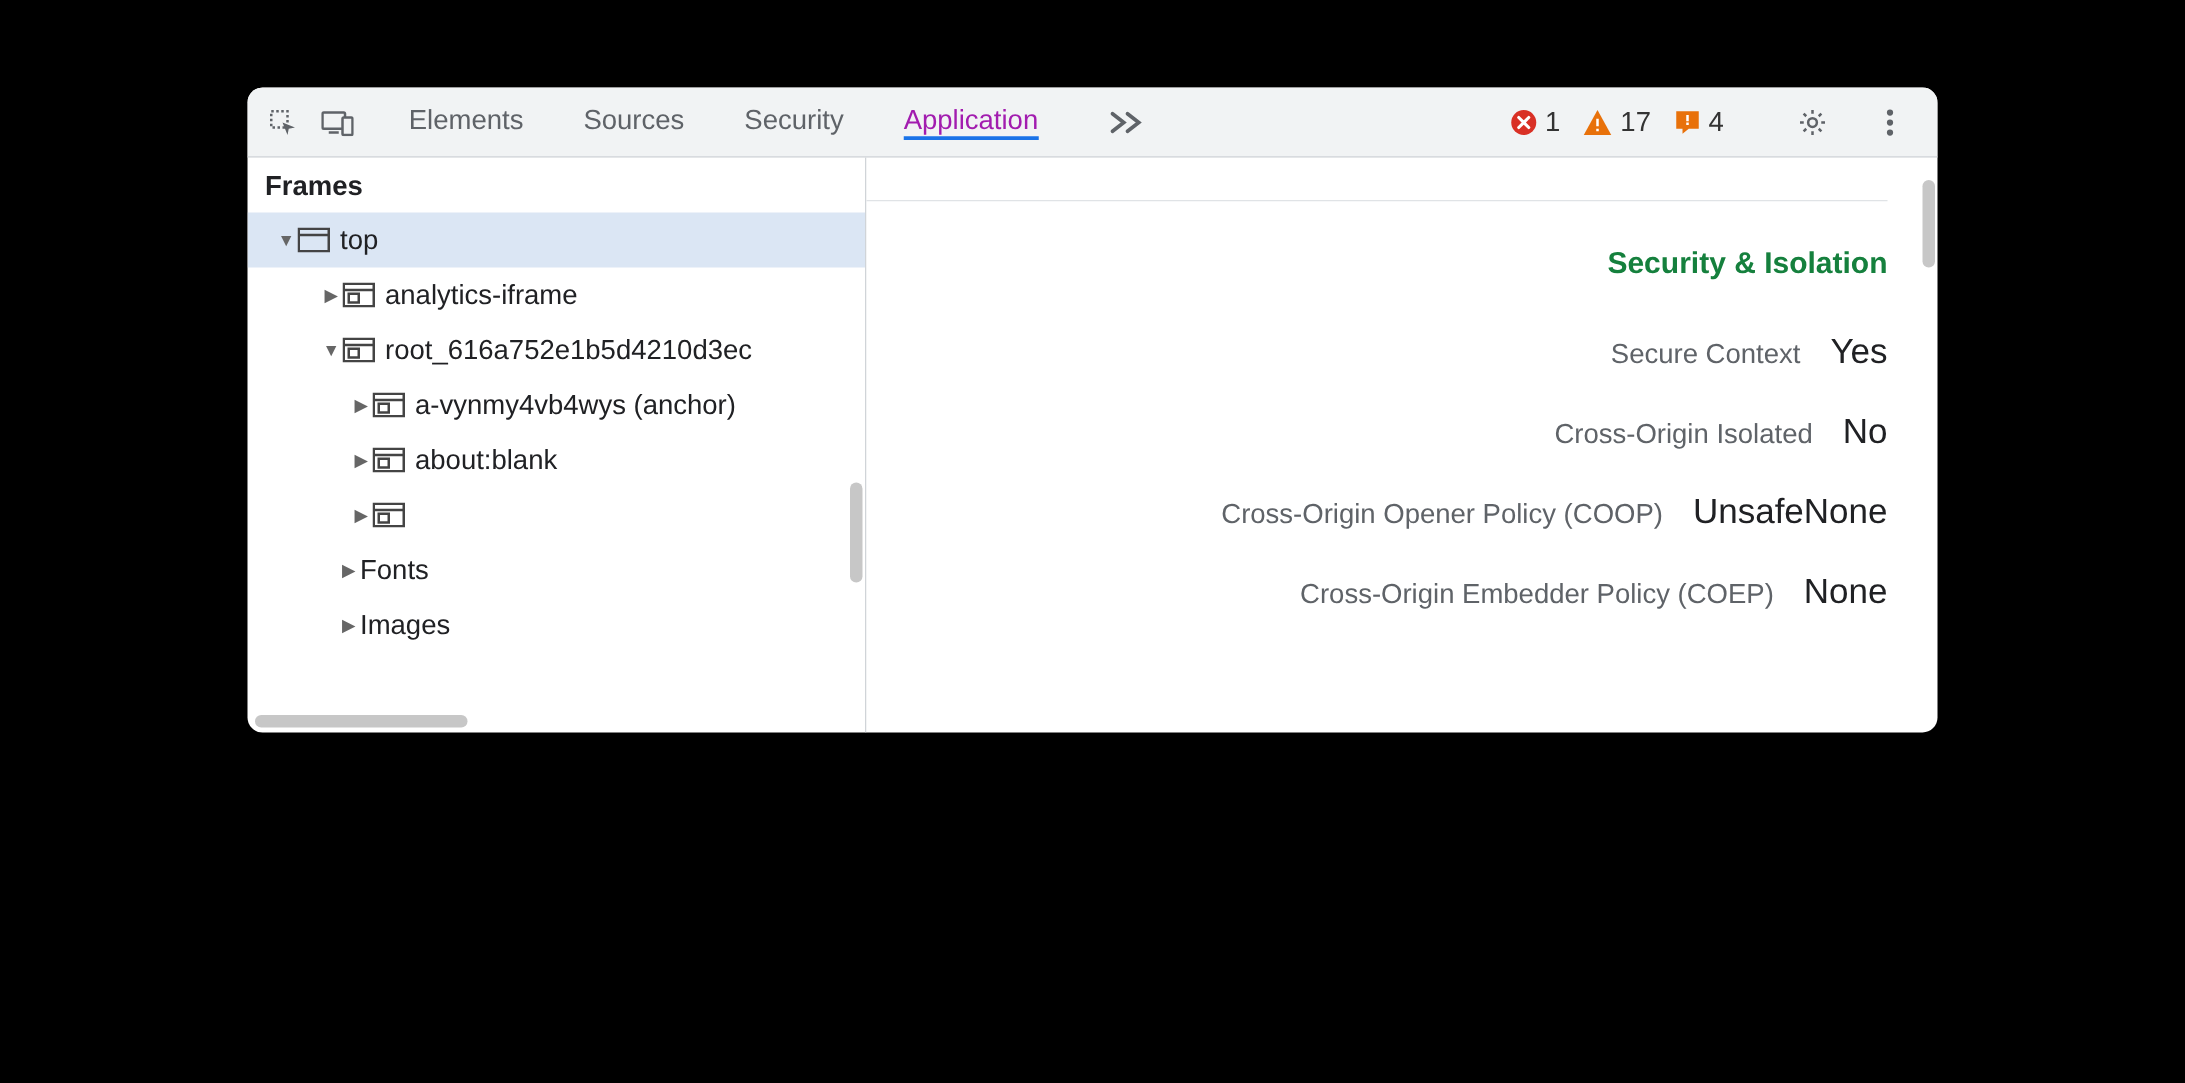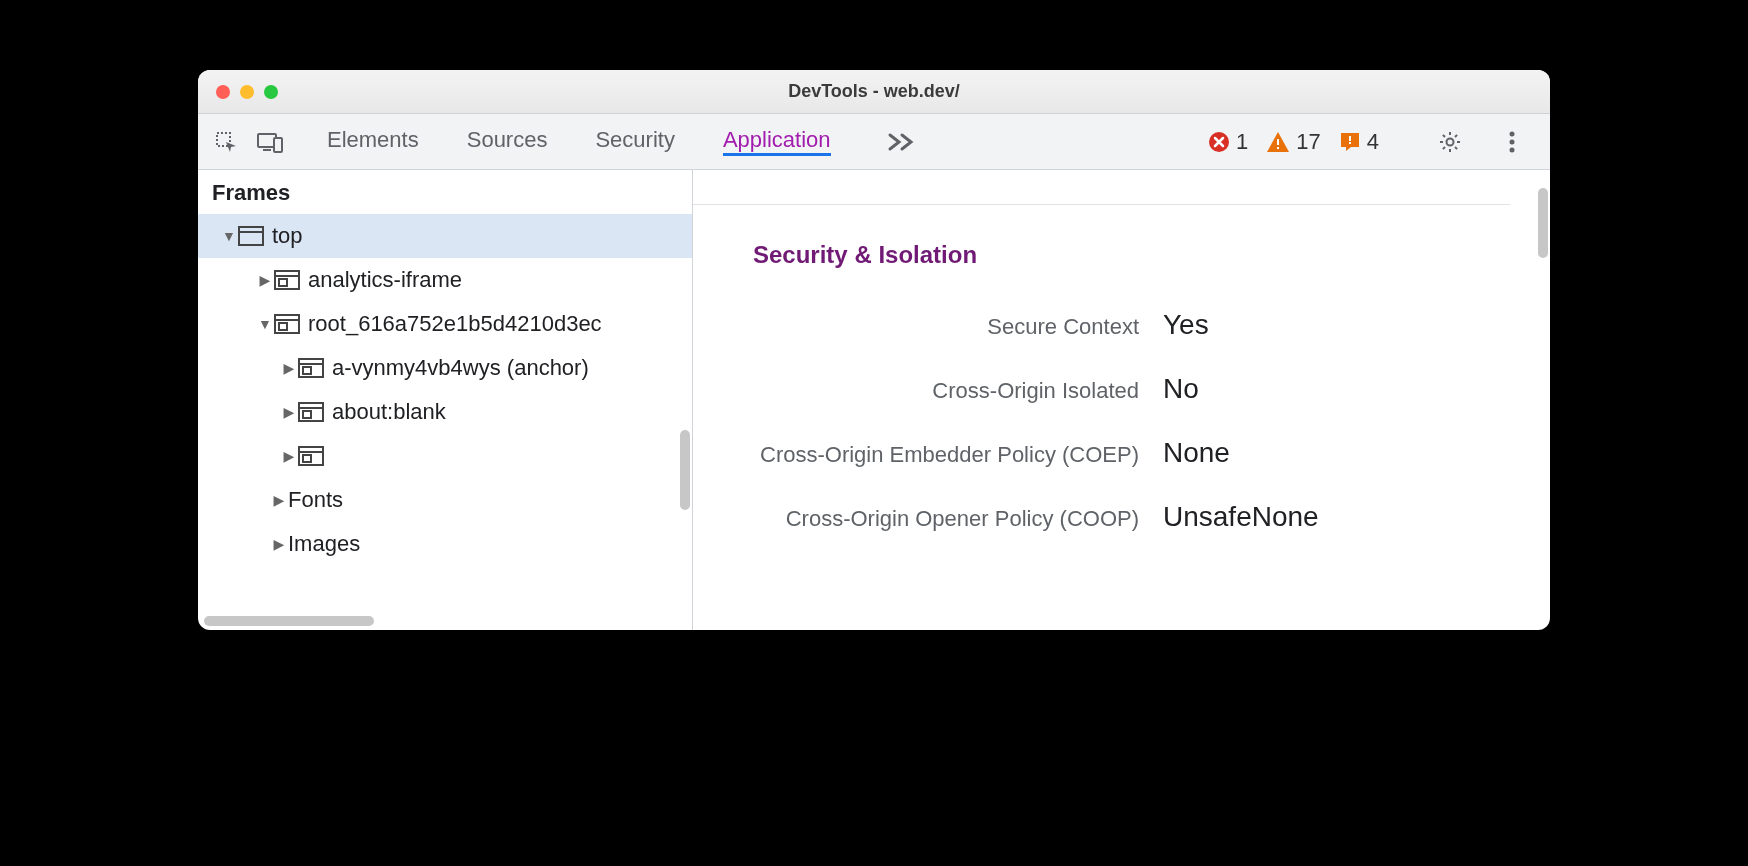--- a/index.html
+++ b/index.html
@@ -143,46 +143,40 @@
   }
   .detail-inner {
     position:absolute; inset:0;
     padding: 30px 40px 0 0;
   }
   .detail-scroll {
     position:absolute; right:2px; top:18px; width:10px; height:70px;
     background:#c7c7c7; border-radius:5px;
   }
   .report-title {
-    font-size: 24px; font-weight:700; color:#701a75;
+    font-size: 24px; font-weight:700; color:#15803d;
     padding: 36px 0 24px 60px;
     border-top: 1px solid #e0e3e6;
     margin-top: 4px;
+    text-align: right;
   }
   .row {
     display:flex; align-items: baseline;
     padding: 16px 0;
+    justify-content: flex-end;
   }
   .row .k { width: 470px; text-align: right; color:#5f6368; font-size:22px; padding-right: 24px;}
   .row .v { color:#202124; font-size:28px; }
   svg { display:block; }
 </style>
 </head>
 <body>
 
 <div class="window">
 
-  <div class="titlebar">
-    <div class="traffic">
-      <div class="dot red"></div>
-      <div class="dot yellow"></div>
-      <div class="dot green"></div>
-    </div>
-    <div class="title">DevTools - web.dev/</div>
-  </div>
 
   <div class="toolbar">
     <div class="tb-left">
       <div class="tb-icon-btn">
         <svg width="24" height="24" viewBox="0 0 24 24" fill="none" stroke="#5f6368" stroke-width="2">
           <rect x="3" y="3" width="13" height="13" stroke-dasharray="2 2"></rect>
           <path d="M12 12 L22 16 L17 17 L16 22 Z" fill="#5f6368" stroke="none"></path>
         </svg>
       </div>
       <div class="tb-icon-btn">
@@ -351,25 +345,25 @@
         <div id="rows">
             <div class="row">
               <div class="k">Secure Context</div>
               <div class="v">Yes</div>
             </div>
             <div class="row">
               <div class="k">Cross-Origin Isolated</div>
               <div class="v">No</div>
             </div>
             <div class="row">
+              <div class="k">Cross-Origin Opener Policy (COOP)</div>
+              <div class="v">UnsafeNone</div>
+            </div>
+            <div class="row">
               <div class="k">Cross-Origin Embedder Policy (COEP)</div>
               <div class="v">None</div>
             </div>
-            <div class="row">
-              <div class="k">Cross-Origin Opener Policy (COOP)</div>
-              <div class="v">UnsafeNone</div>
-            </div>
           </div>
       </div>
       <div class="detail-scroll"></div>
     </div>
   </div>
 </div>
 
 </body></html>

